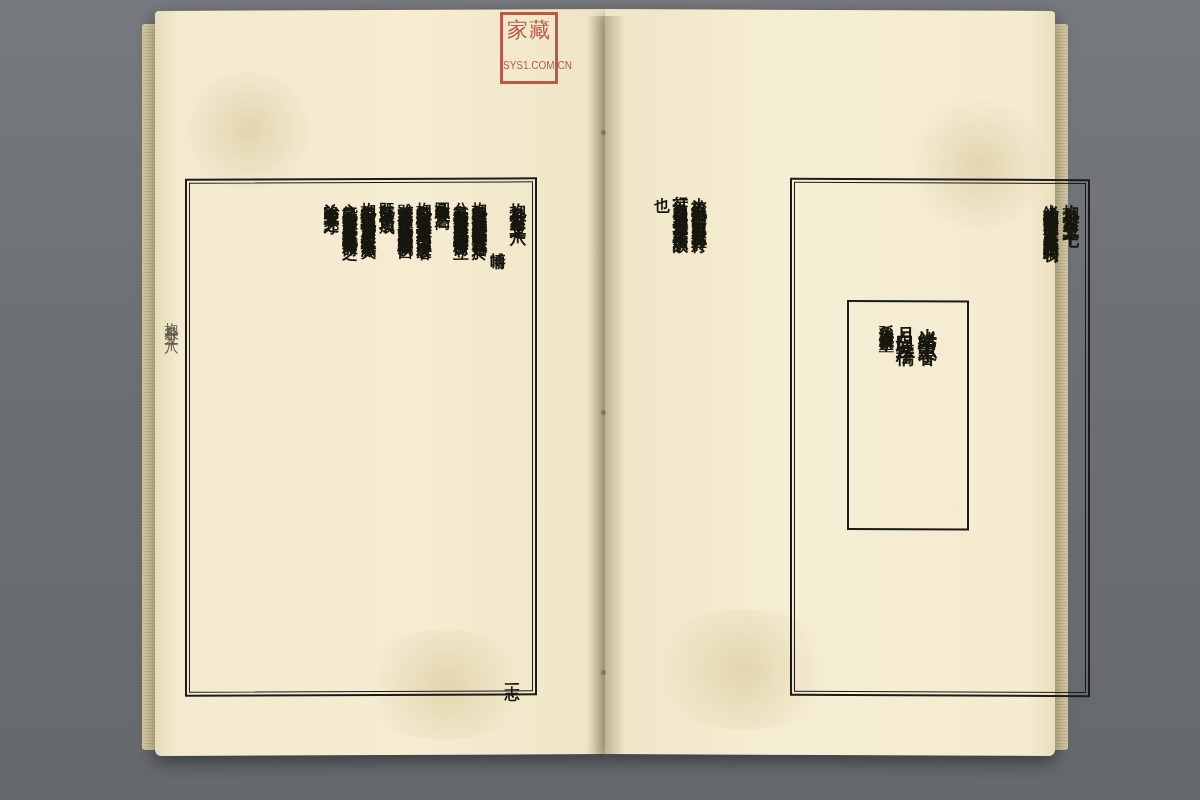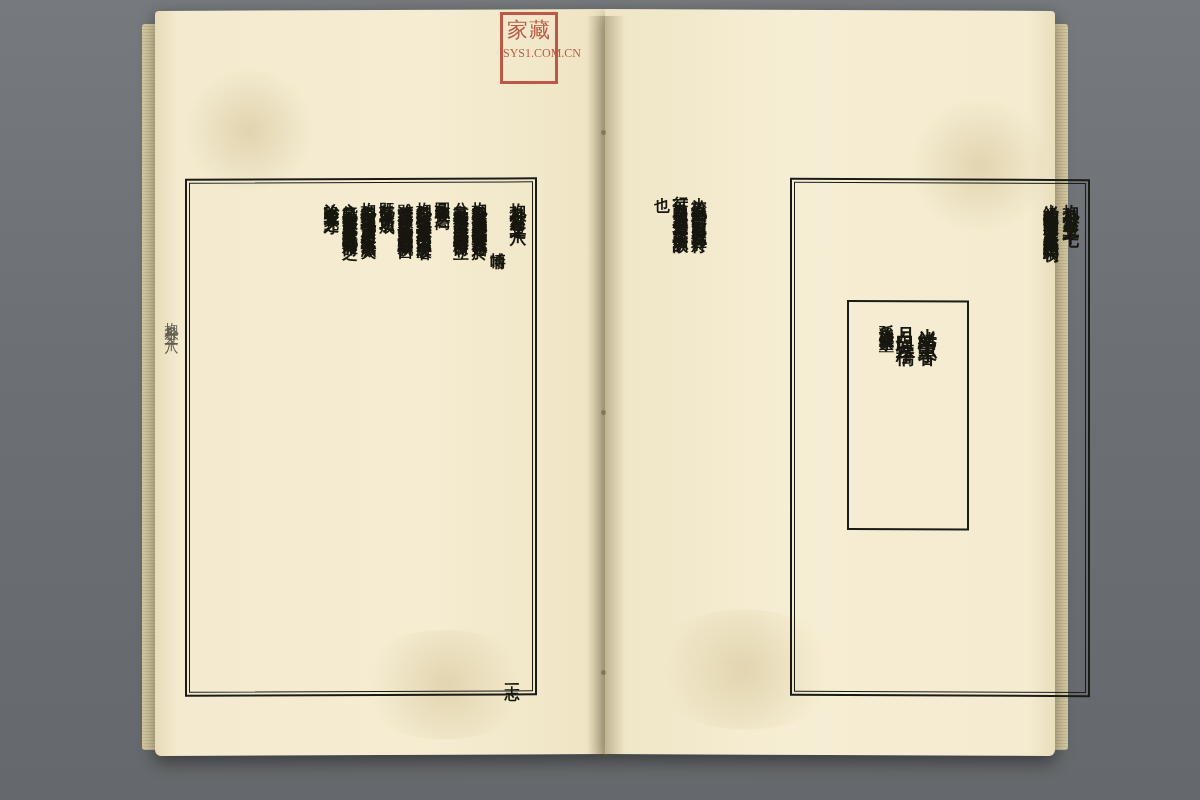--- a/index.html
+++ b/index.html
@@ -170,30 +170,30 @@
   
   .seal {
     position: absolute;
     left: 500px;
     top: 12px;
     width: 58px;
     height: 72px;
     border: 3px solid #b3402f;
     box-sizing: border-box;
     color: #b3402f;
-    font-family: Liberation Serif, serif;
+    font-family: Liberation Sans, sans-serif;
     font-size: 21px;
     line-height: 1.05;
     text-align: center;
     letter-spacing: 1px;
     opacity: .85;
     padding-top: 4px;
     writing-mode: horizontal-tb;
   }
-  .seal .sm { font-size: 12px; letter-spacing: 0px; display:block; margin-top: 6px;}
+  .seal .sm { font-size: 10px; letter-spacing: 0px; display:block; margin-top: 20px;}
 
   
   .sidetab {
     position: absolute;
     left: 8px;
     top: 300px;
     writing-mode: vertical-rl;
     text-orientation: upright;
     font-family: "DejaVu Serif", serif;
     font-size: 14px;

